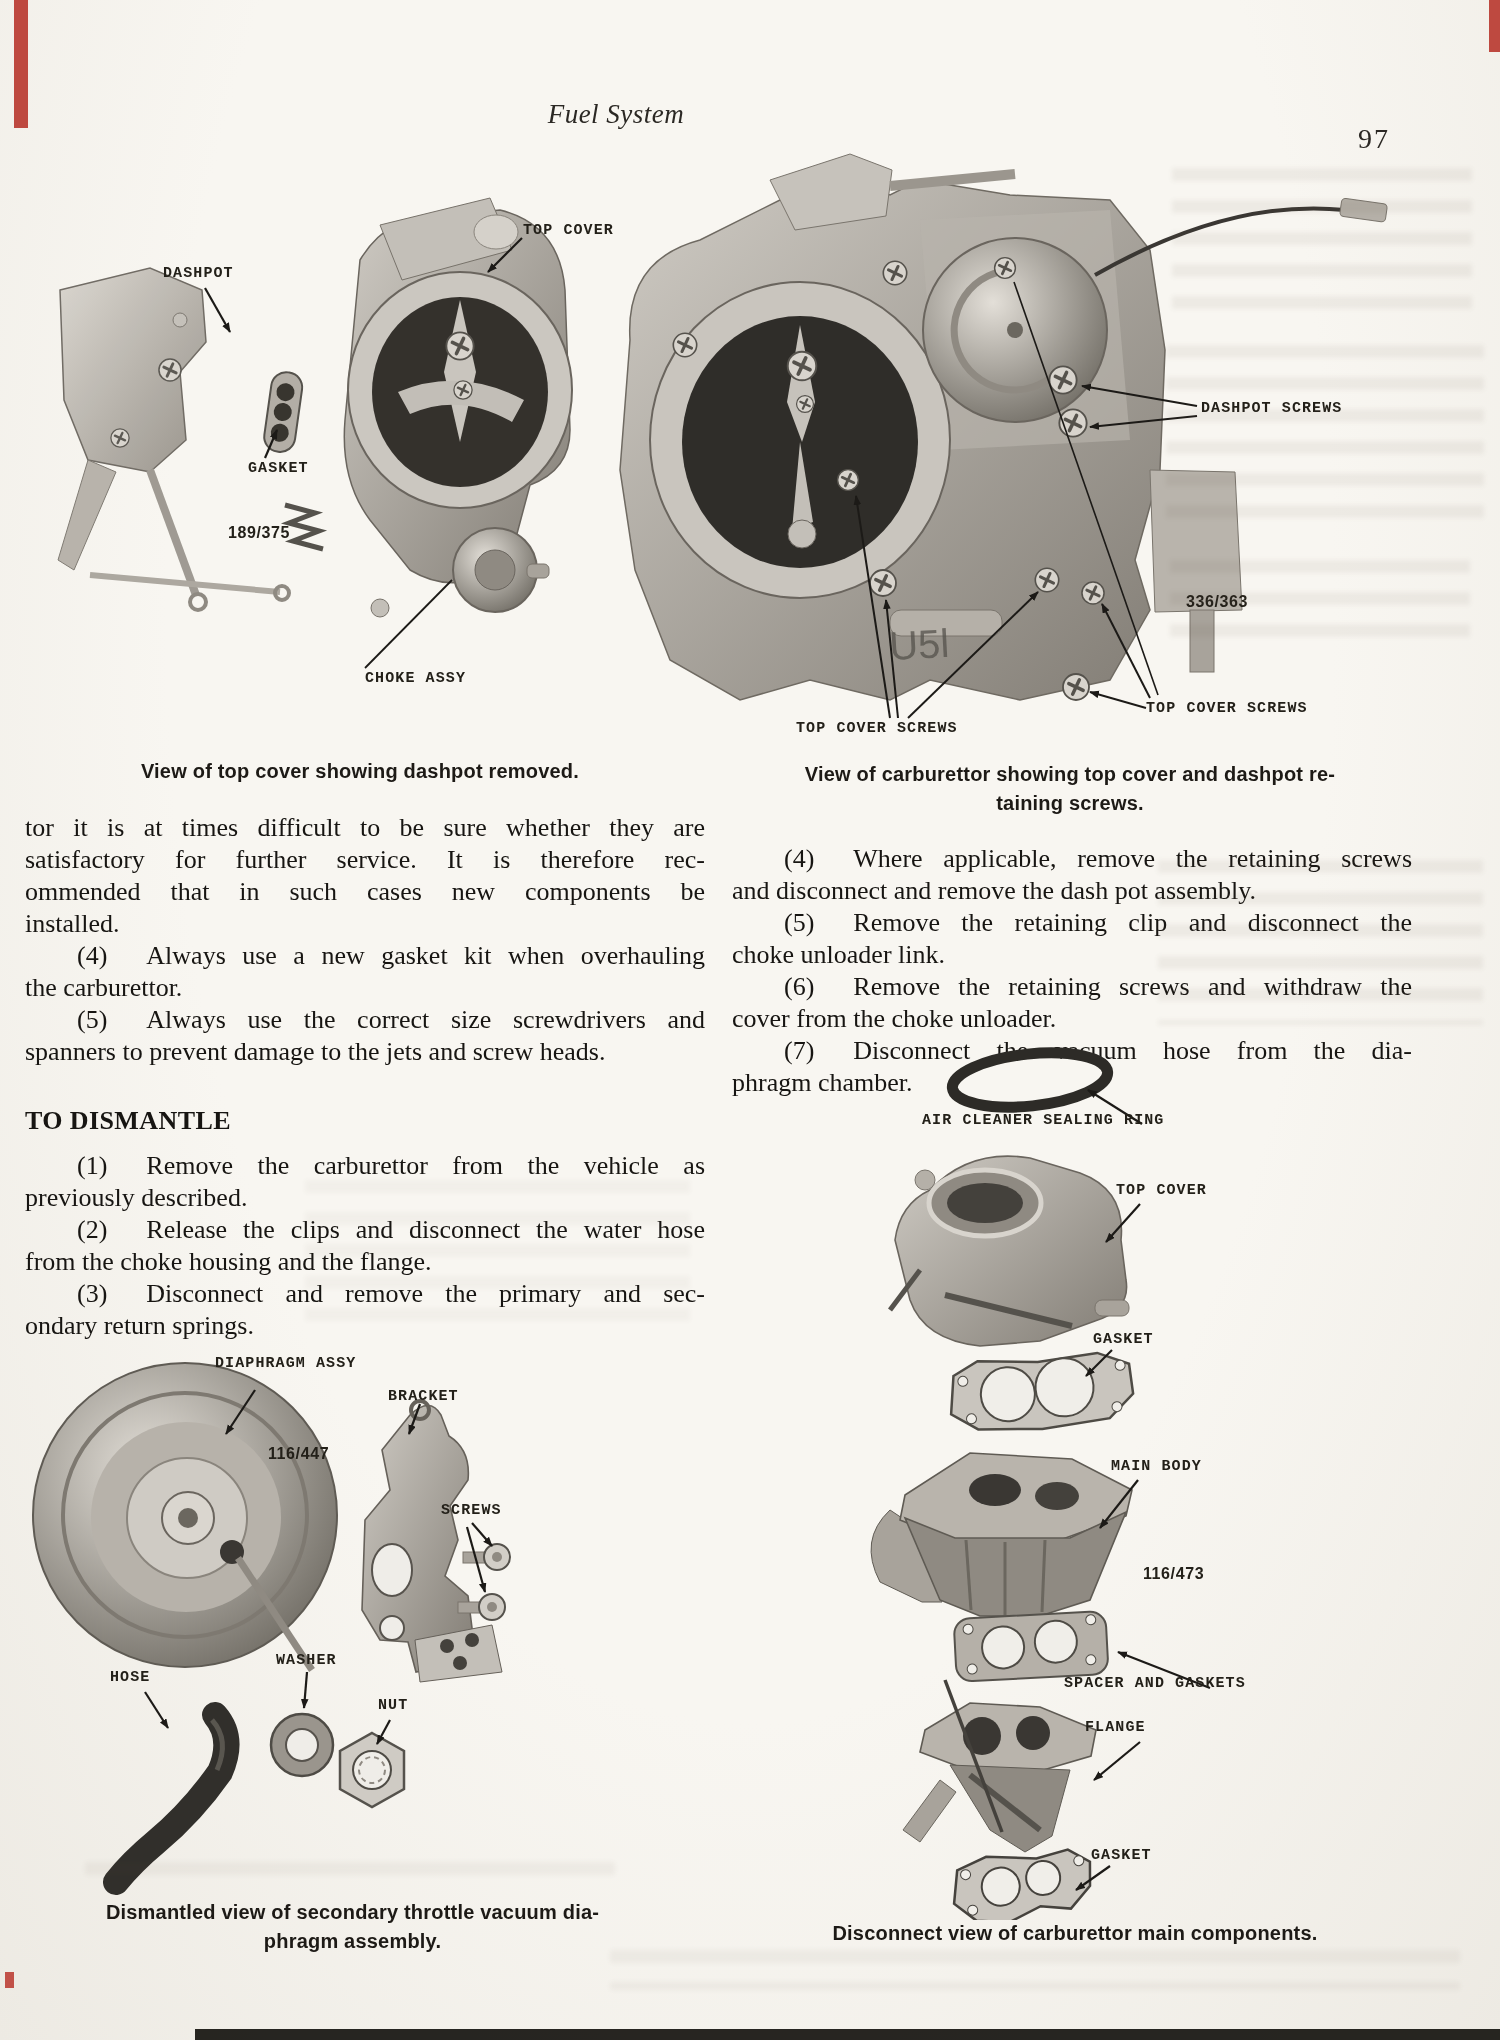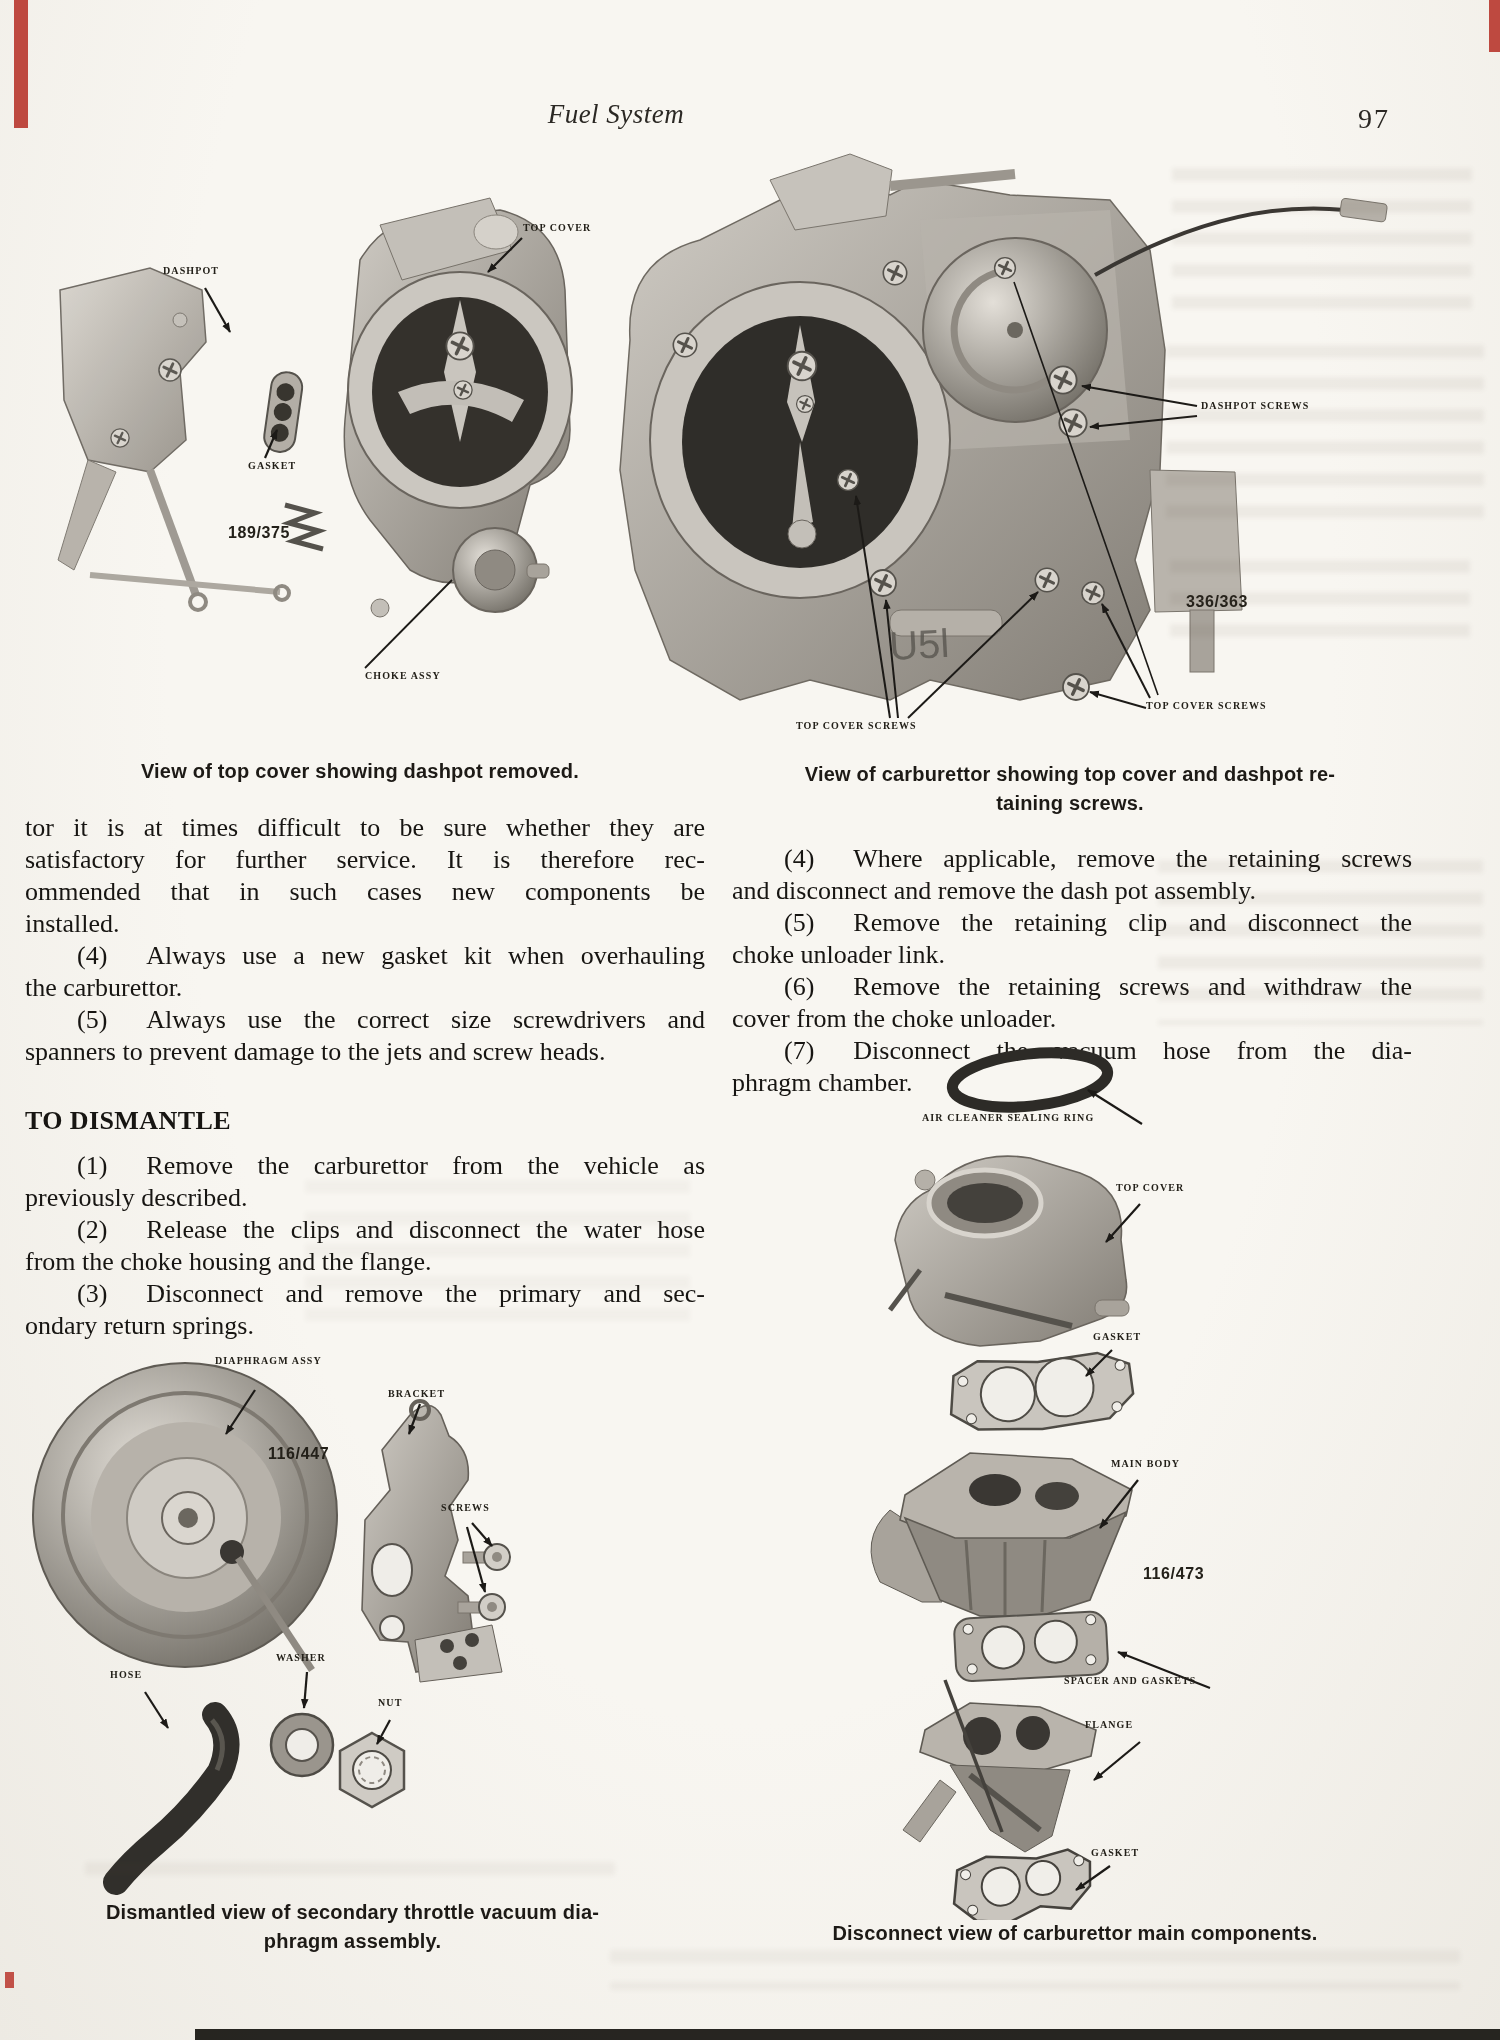--- a/index.html
+++ b/index.html
@@ -4,22 +4,22 @@
 <style>
   html,body{margin:0;padding:0;}
   body{background:#d8d5cf;}
   .page{
     position:relative;width:1500px;height:2040px;overflow:hidden;
     background:radial-gradient(ellipse at 50% 30%, #f8f6f1 55%, #edeae3 100%);
     font-family:"Liberation Sans", sans-serif;color:#1b1916;
   }
   .abs{position:absolute;}
   .hdr-title{font:italic 27px/32px "Liberation Serif", serif;color:#2b2824;letter-spacing:.5px;text-align:center;}
-  .pgnum{font:28px/30px "Liberation Serif", serif;color:#2b2824;letter-spacing:2px;}
-  .plabel{font-family:Liberation Serif, serif;font-size:10px;font-weight:600;letter-spacing:1.1px;color:#232019;white-space:nowrap;}
+  .pgnum{font:28px/30px "Liberation Serif", serif;color:#2b2824;letter-spacing:2px;margin-top:20px;}
+  .plabel{font-family:Liberation Mono, monospace;font-size:15px;font-weight:600;letter-spacing:1.1px;color:#232019;white-space:nowrap;}
   .pnum{font-family:"Liberation Sans",sans-serif;font-size:16px;font-weight:600;letter-spacing:.6px;color:#232019;white-space:nowrap;}
   .cap{font-family:"Liberation Sans",sans-serif;font-weight:700;font-size:20px;color:#1d1a16;letter-spacing:.2px;text-align:center;}
   .capline{line-height:29px;}
   .col{width:680px;}
   .bl{font:26px/32px "Liberation Serif", serif;color:#171512;}
   .jl{text-align:justify;text-align-last:justify;}
   .ind{padding-left:52px;}
   .h-sec{font:700 26px/30px "Liberation Serif", serif;color:#171512;letter-spacing:.4px;}
   .ghost{position:absolute;filter:blur(2.6px);opacity:.13;pointer-events:none;
     background:repeating-linear-gradient(180deg, rgba(92,76,60,.55) 0 13px, rgba(92,76,60,0) 13px 32px);}

